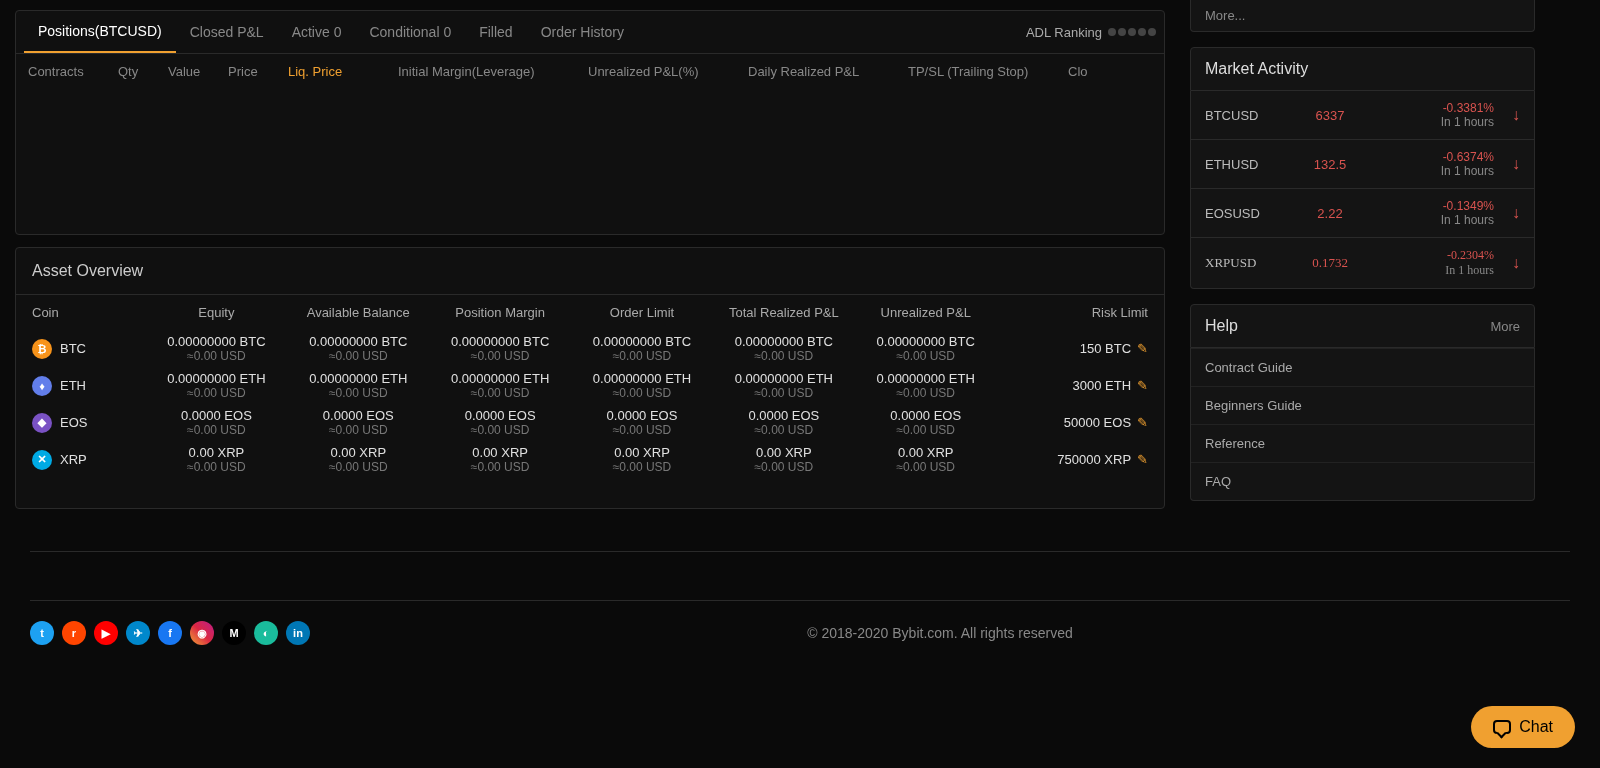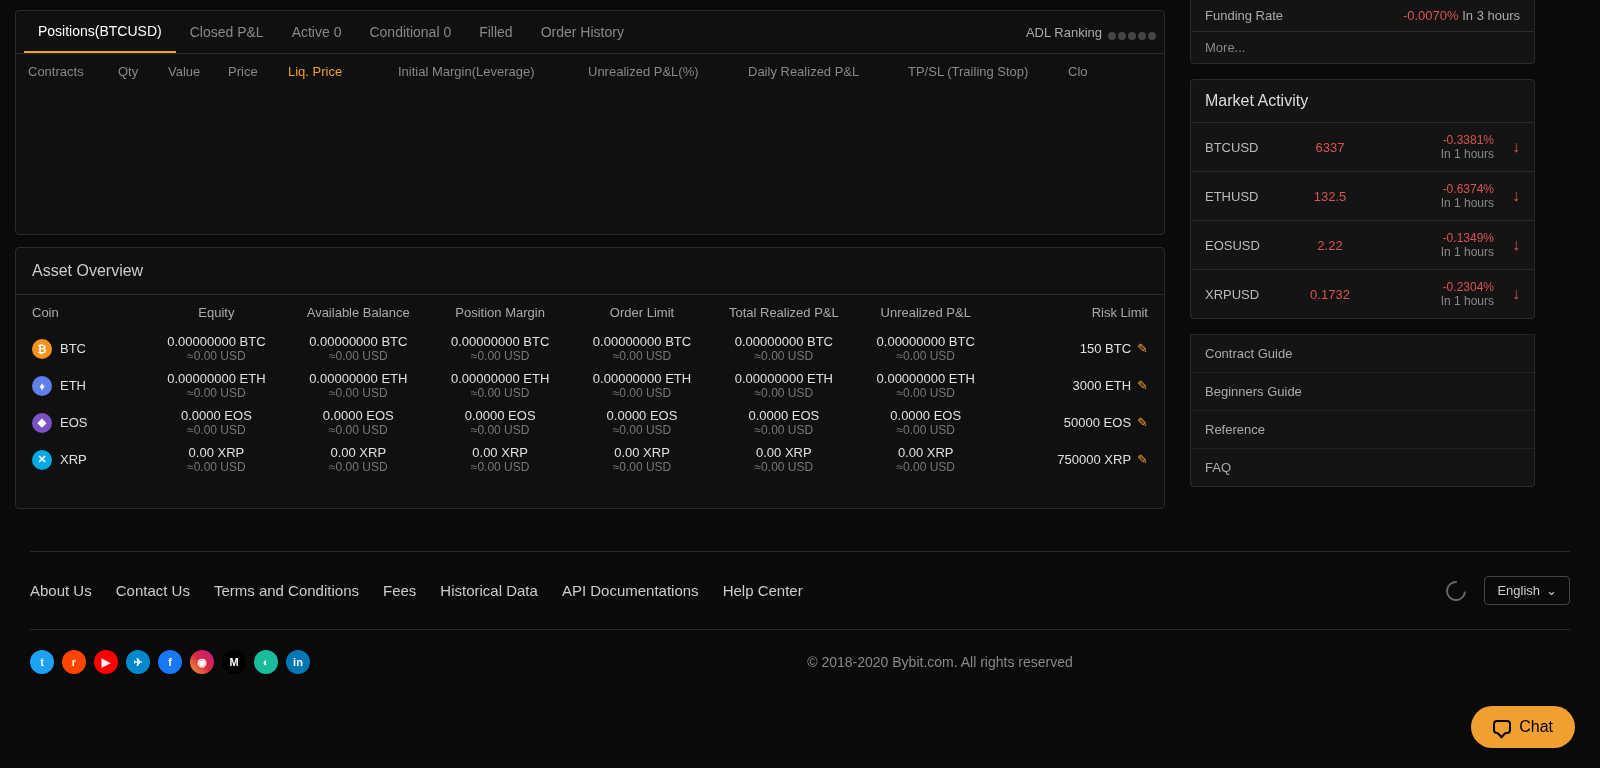--- a/index.html
+++ b/index.html
@@ -15,21 +15,21 @@
 }
 .main-area { display: flex; }
 .left-col { width: 1180px; padding: 10px 15px; }
 .right-col { width: 365px; padding: 0 10px; }
 
 
 .panel { border: 1px solid #2a2a2a; border-radius: 4px; background: #101010; margin-bottom: 12px; }
 .tabs { display: flex; align-items: center; border-bottom: 1px solid #2a2a2a; padding: 0 8px; }
 .tab { padding: 12px 14px; color: #888; cursor: pointer; font-size: 14px; }
 .tab.active { color: #fff; border-bottom: 2px solid #f0a030; }
-.adl { margin-left: auto; color: #aaa; display: flex; align-items: flex-end; gap: 6px; }
+.adl { margin-left: auto; color: #aaa; display: flex; align-items: center; gap: 6px; }
 .adl-dots { display: flex; gap: 2px; }
 .adl-dot { width: 8px; height: 8px; border-radius: 50%; background: #444; }
 .pos-headers { display: flex; padding: 10px 12px; color: #888; font-size: 13px; gap: 0; }
 .pos-headers span { flex: 0 0 auto; }
 .liq { color: #f0a030; }
 .empty-body { height: 145px; }
 
 
 .asset-title { padding: 14px 16px; font-size: 16px; color: #ccc; border-bottom: 1px solid #2a2a2a; }
 .asset-headers { display: flex; padding: 10px 16px; color: #aaa; font-size: 13px; }
@@ -48,21 +48,21 @@
 
 .info-row { display: flex; justify-content: space-between; padding: 8px 14px; color: #aaa; background: #141414; border: 1px solid #2a2a2a; border-top: none; }
 .info-row .neg { color: #d9534f; }
 .more-link { padding: 8px 14px; color: #888; cursor: pointer; background: #141414; border: 1px solid #2a2a2a; border-top: none; border-radius: 0 0 4px 4px; margin-bottom: 15px; }
 
 .section-title { padding: 12px 14px; font-size: 16px; color: #ddd; border: 1px solid #2a2a2a; border-radius: 4px 4px 0 0; background: #141414; }
 .section-title.flex { display: flex; justify-content: space-between; align-items: center; }
 .section-title .more { color: #888; font-size: 13px; cursor: pointer; }
 
 .market-item { display: flex; align-items: center; padding: 10px 14px; border: 1px solid #2a2a2a; border-top: none; background: #141414; }
-.market-item:last-of-type { border-radius: 0 0 4px 4px; }
+.market-item:last-of-type { border-radius: 0 0 4px 4px; font-family: Liberation Serif, serif; }
 .mk-sym { width: 90px; color: #bbb; }
 .mk-pr { width: 70px; color: #d9534f; text-align: center; }
 .mk-chg { flex: 1; text-align: right; font-size: 12px; }
 .mk-chg .neg { color: #d9534f; }
 .mk-chg .time { color: #888; }
 .mk-arrow { margin-left: 18px; color: #d9534f; font-size: 16px; }
 
 .help-list { border: 1px solid #2a2a2a; border-top: none; border-radius: 0 0 4px 4px; background: #141414; }
 .help-item { padding: 11px 14px; color: #aaa; cursor: pointer; border-top: 1px solid #222; }
 
@@ -273,24 +273,20 @@
       <span>750000 XRP</span>
       <span class="edit-ic">✎</span>
     </div>
           </div>
         </div>
       <div style="height:30px"></div>
     </div>
   </div>
 
   <div class="right-col">
-    <div class="info-row">
-      <span>Funding Rate</span>
-      <span><span class="neg">-0.0070%</span> <span style="color:#aaa">In 3 hours</span></span>
-    </div>
     <div class="more-link">More...</div>
 
     <div class="section-title">Market Activity</div>
     <div id="market-list" class="mb15">
         <div class="market-item">
     <div class="mk-sym">BTCUSD</div>
     <div class="mk-pr">6337</div>
     <div class="mk-chg">
             <div class="neg">-0.3381%</div>
             <div class="time">In 1 hours</div>
@@ -319,46 +315,34 @@
     <div class="mk-sym">XRPUSD</div>
     <div class="mk-pr">0.1732</div>
     <div class="mk-chg">
             <div class="neg">-0.2304%</div>
             <div class="time">In 1 hours</div>
           </div>
     <div class="mk-arrow">↓</div>
         </div>
       </div>
 
+    <div class="section-title flex">
+      <span>Help</span>
+      <span class="more">More</span>
+    </div>
     <div class="help-list" id="help-list">
         <div class="help-item">Contract Guide</div>
         <div class="help-item">Beginners Guide</div>
         <div class="help-item">Reference</div>
         <div class="help-item">FAQ</div>
       </div>
   </div>
 </div>
 
 <div class="footer">
-  <div class="footer-links" id="footer-links">
-    <a>About Us</a>
-      <a>Contact Us</a>
-      <a>Terms and Conditions</a>
-      <a>Fees</a>
-      <a>Historical Data</a>
-      <a>API Documentations</a>
-      <a>Help Center</a>
-      <div class="footer-right">
-      <div class="moon-ic"></div>
-      <div class="lang-sel">
-        <span>English</span>
-        <span>⌄</span>
-      </div>
-    </div>
-  </div>
   <div class="footer-bottom">
     <div class="socials" id="socials">
         <div class="social" style="background: rgb(29, 161, 242);">t</div>
         <div class="social" style="background: rgb(255, 69, 0);">r</div>
         <div class="social" style="background: rgb(255, 0, 0);">▶</div>
         <div class="social" style="background: rgb(0, 136, 204);">✈</div>
         <div class="social" style="background: rgb(24, 119, 242);">f</div>
         <div class="social" style="background: linear-gradient(45deg, rgb(240, 148, 51), rgb(230, 104, 60), rgb(220, 39, 67), rgb(204, 35, 102), rgb(188, 24, 136));">◉</div>
         <div class="social" style="background: rgb(0, 0, 0);">M</div>
         <div class="social" style="background: rgb(26, 188, 156);">◐</div>

